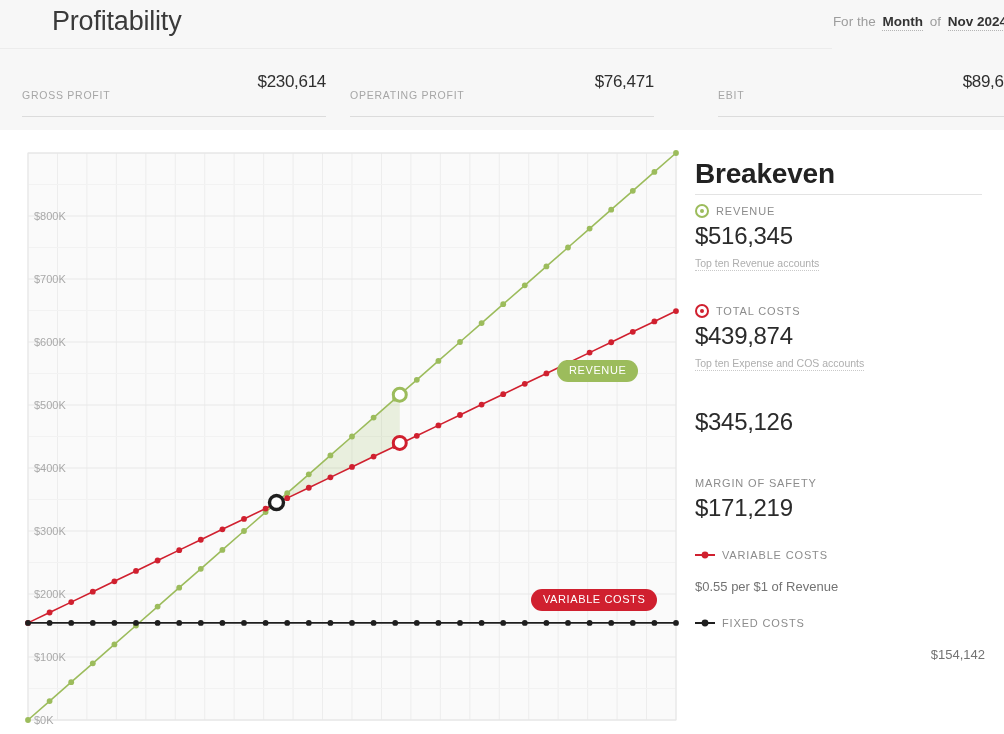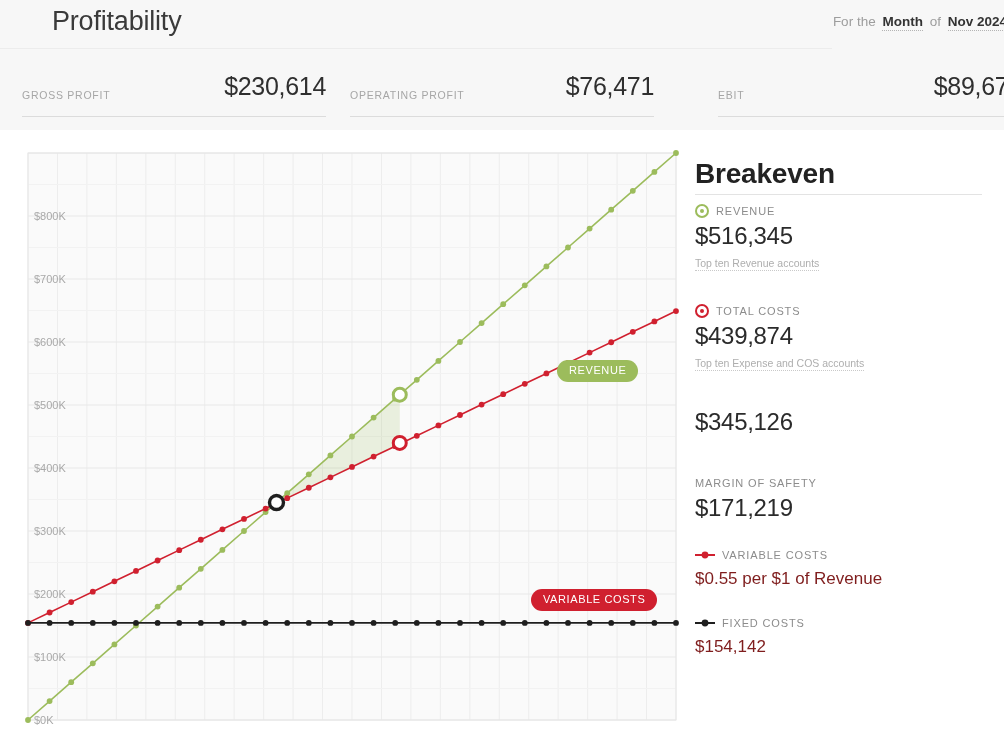--- a/index.html
+++ b/index.html
@@ -48,21 +48,21 @@
   .kpi1 { left: 22px;  width: 304px; }
   .kpi2 { left: 350px; width: 304px; }
   .kpi3 { left: 678px; width: 304px; margin-left: 40px; }
   .kpi-label {
     position: absolute; left: 0; top: 22px;
     font-size: 10.5px; letter-spacing: 0.75px;
     color: #a6a6a6; text-transform: uppercase;
   }
   .kpi-value {
     position: absolute; right: 0; top: 5px;
-    font-size: 25px; color: #2f2f2f; font-weight: 400;
+    font-size: 17px; color: #2f2f2f; font-weight: 400;
     letter-spacing: -0.3px;
   }
 
   
   .body-area {
     position: absolute; left: 0; top: 130px; width: 1004px; height: 604px;
     background: #fff;
   }
 
   
@@ -112,29 +112,29 @@
   .metric-value {
     font-size: 24px; color: #2b2b2b; margin-top: 6px;
     letter-spacing: -0.3px; line-height: 1;
   }
   .metric-sub {
     font-size: 10.5px; color: #aeaeae; margin-top: 9px;
     border-bottom: 1px dotted #c9c9c9; display: inline-block;
     padding-bottom: 1px; cursor: pointer;
   }
   .metric-note {
-    font-size: 17px; color: #7f1d1d; margin-top: 7px;
+    font-size: 13px; color: #737373; margin-top: 17px;
   }
 
   .m-revenue   { top: 74px; }
   .m-costs     { top: 174px; }
   .m-breakeven { top: 274px; }
   .m-margin    { top: 346px; }
   .m-varcost   { top: 418px; }
-  .m-fixcost   { top: 486px; }
+  .m-fixcost   { top: 486px; text-align: right; }
 
   
   .ring {
     width: 14px; height: 14px; border-radius: 50%;
     border: 2px solid #999; position: relative;
     display: inline-block; flex: 0 0 auto;
   }
   .ring::after {
     content: ""; position: absolute;
     left: 3px; top: 3px; width: 4px; height: 4px;

